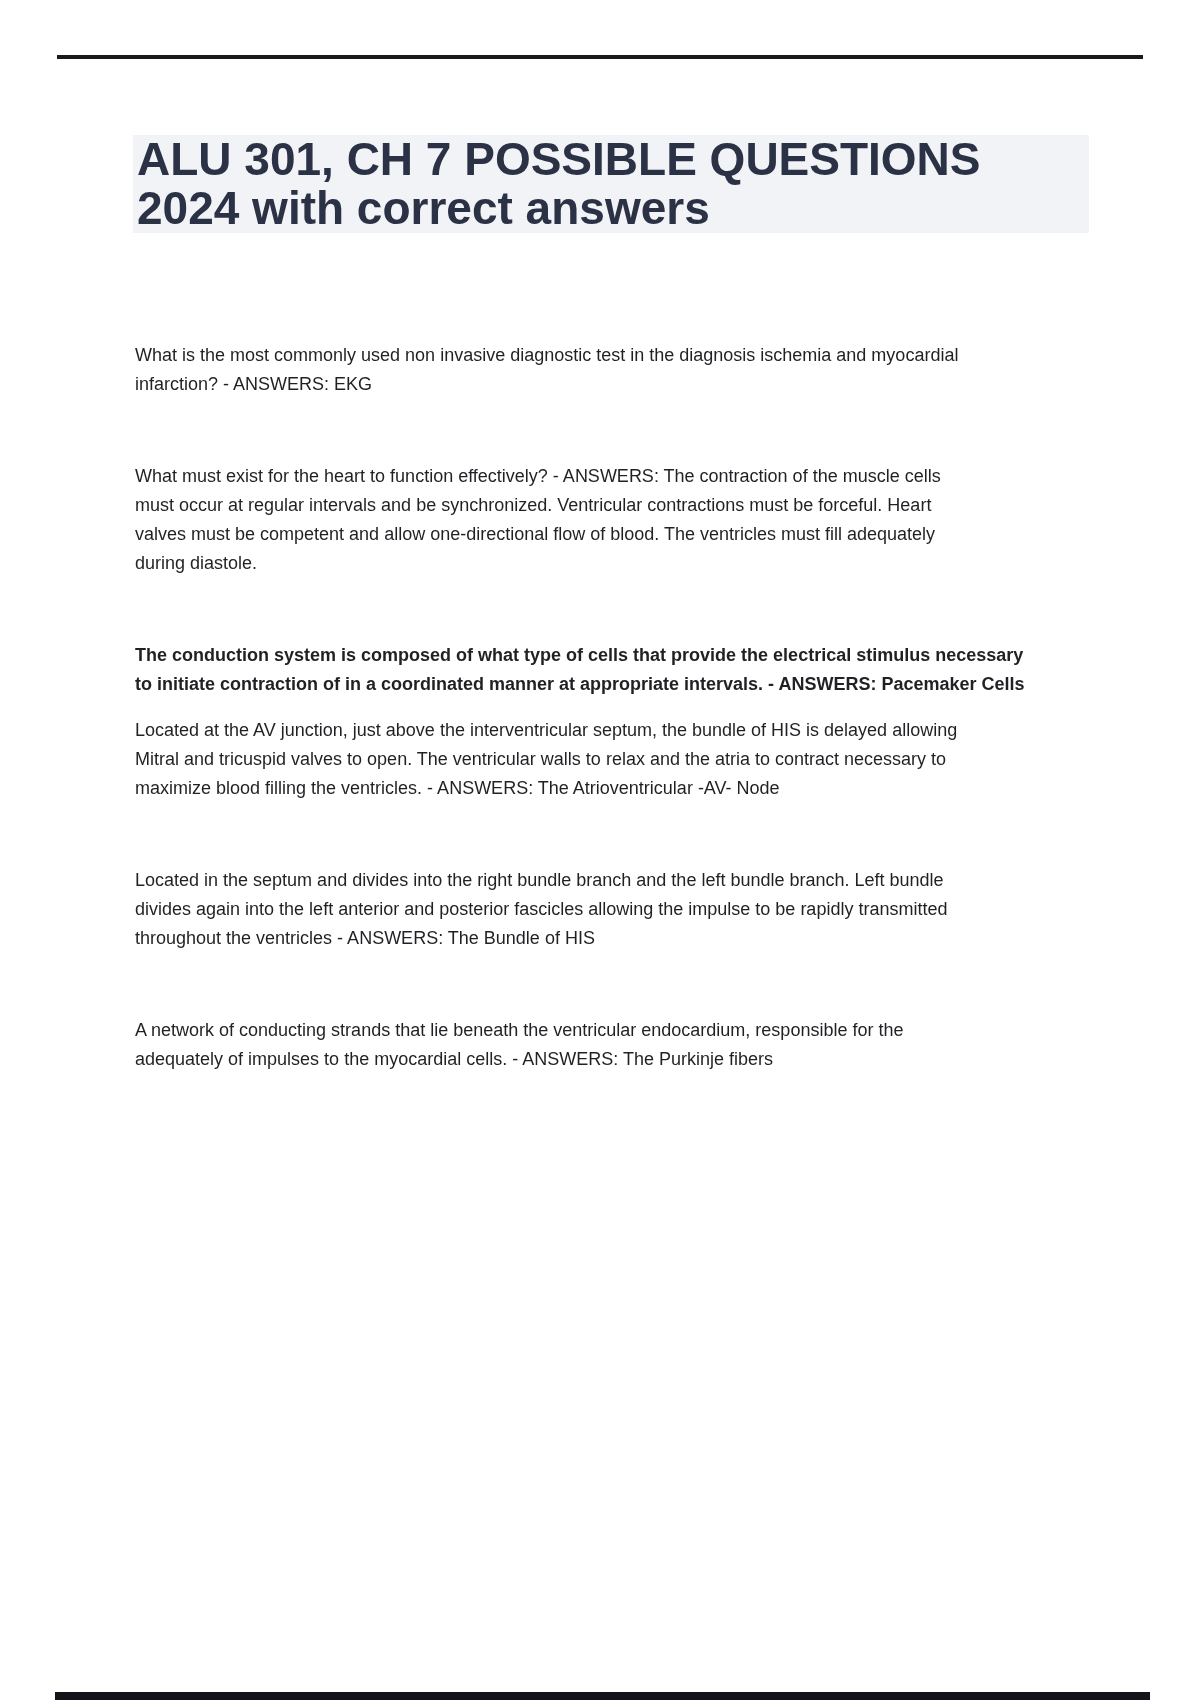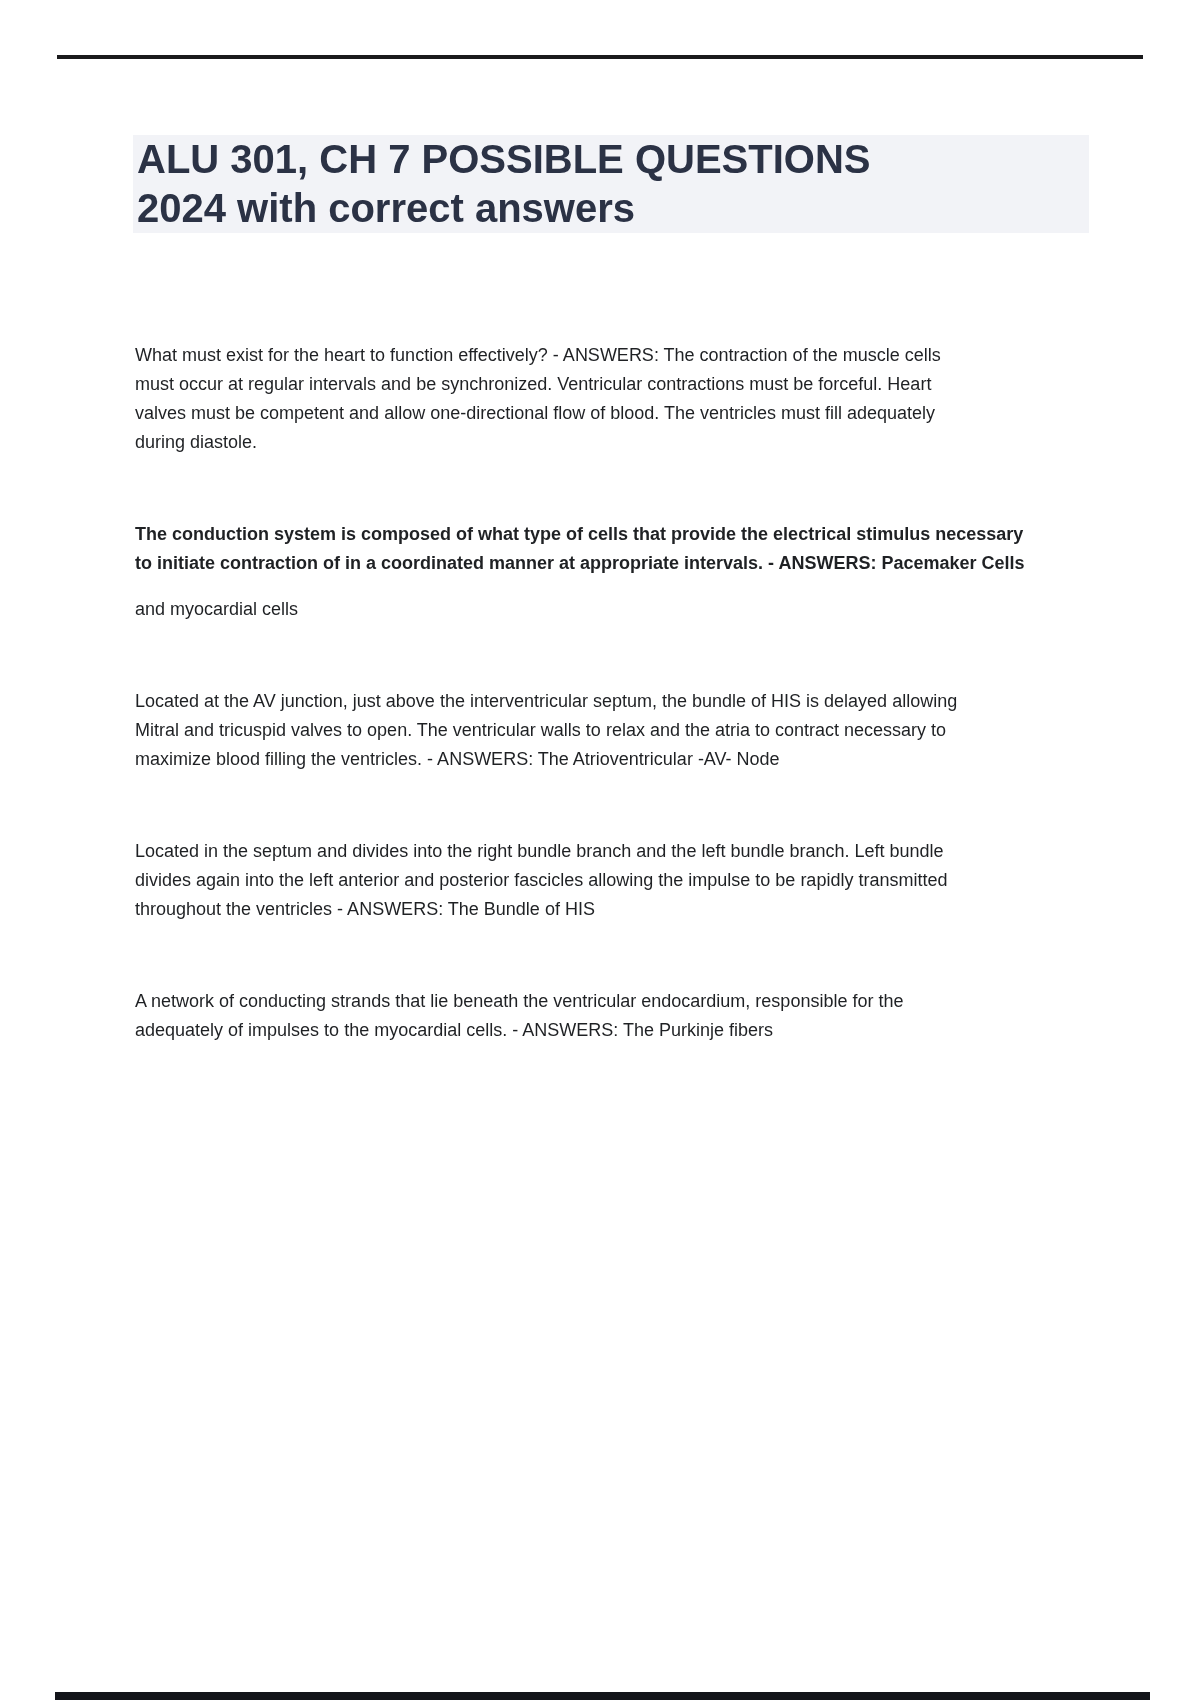--- a/index.html
+++ b/index.html
@@ -25,21 +25,21 @@
   }
   .doc-title {
     position: absolute;
     top: 135px;
     left: 133px;
     width: 952px;
     margin: 0;
     padding: 0 0 0 4px;
     background: #f2f3f7;
     color: #2b3245;
-    font-size: 40px;
+    font-size: 46px;
     font-weight: bold;
     line-height: 49px;
     letter-spacing: 0px;
     white-space: pre-line;
   }
   .content {
     position: absolute;
     top: 341px;
     left: 135px;
     width: 940px;
@@ -68,27 +68,28 @@
 <body>
 
 <div class="page">
 
   <div class="rule-top"></div>
 
   <h1 class="doc-title">ALU 301, CH 7 POSSIBLE QUESTIONS
 2024 with correct answers</h1>
 
   <main class="content">
+    <p class="qa">What is the most commonly used non invasive diagnostic test in the diagnosis ischemia and myocardial
+infarction? - ANSWERS: EKG</p>
     <p class="qa">What must exist for the heart to function effectively? - ANSWERS: The contraction of the muscle cells
 must occur at regular intervals and be synchronized. Ventricular contractions must be forceful. Heart
 valves must be competent and allow one-directional flow of blood. The ventricles must fill adequately
 during diastole.</p>
     <p class="qa tight">The conduction system is composed of what type of cells that provide the electrical stimulus necessary
 to initiate contraction of in a coordinated manner at appropriate intervals. - ANSWERS: Pacemaker Cells</p>
-    <p class="qa">and myocardial cells</p>
     <p class="qa">Located at the AV junction, just above the interventricular septum, the bundle of HIS is delayed allowing
 Mitral and tricuspid valves to open. The ventricular walls to relax and the atria to contract necessary to
 maximize blood filling the ventricles. - ANSWERS: The Atrioventricular -AV- Node</p>
     <p class="qa">Located in the septum and divides into the right bundle branch and the left bundle branch. Left bundle
 divides again into the left anterior and posterior fascicles allowing the impulse to be rapidly transmitted
 throughout the ventricles - ANSWERS: The Bundle of HIS</p>
     <p class="qa">A network of conducting strands that lie beneath the ventricular endocardium, responsible for the
 adequately of impulses to the myocardial cells. - ANSWERS: The Purkinje fibers</p>
   </main>
 

